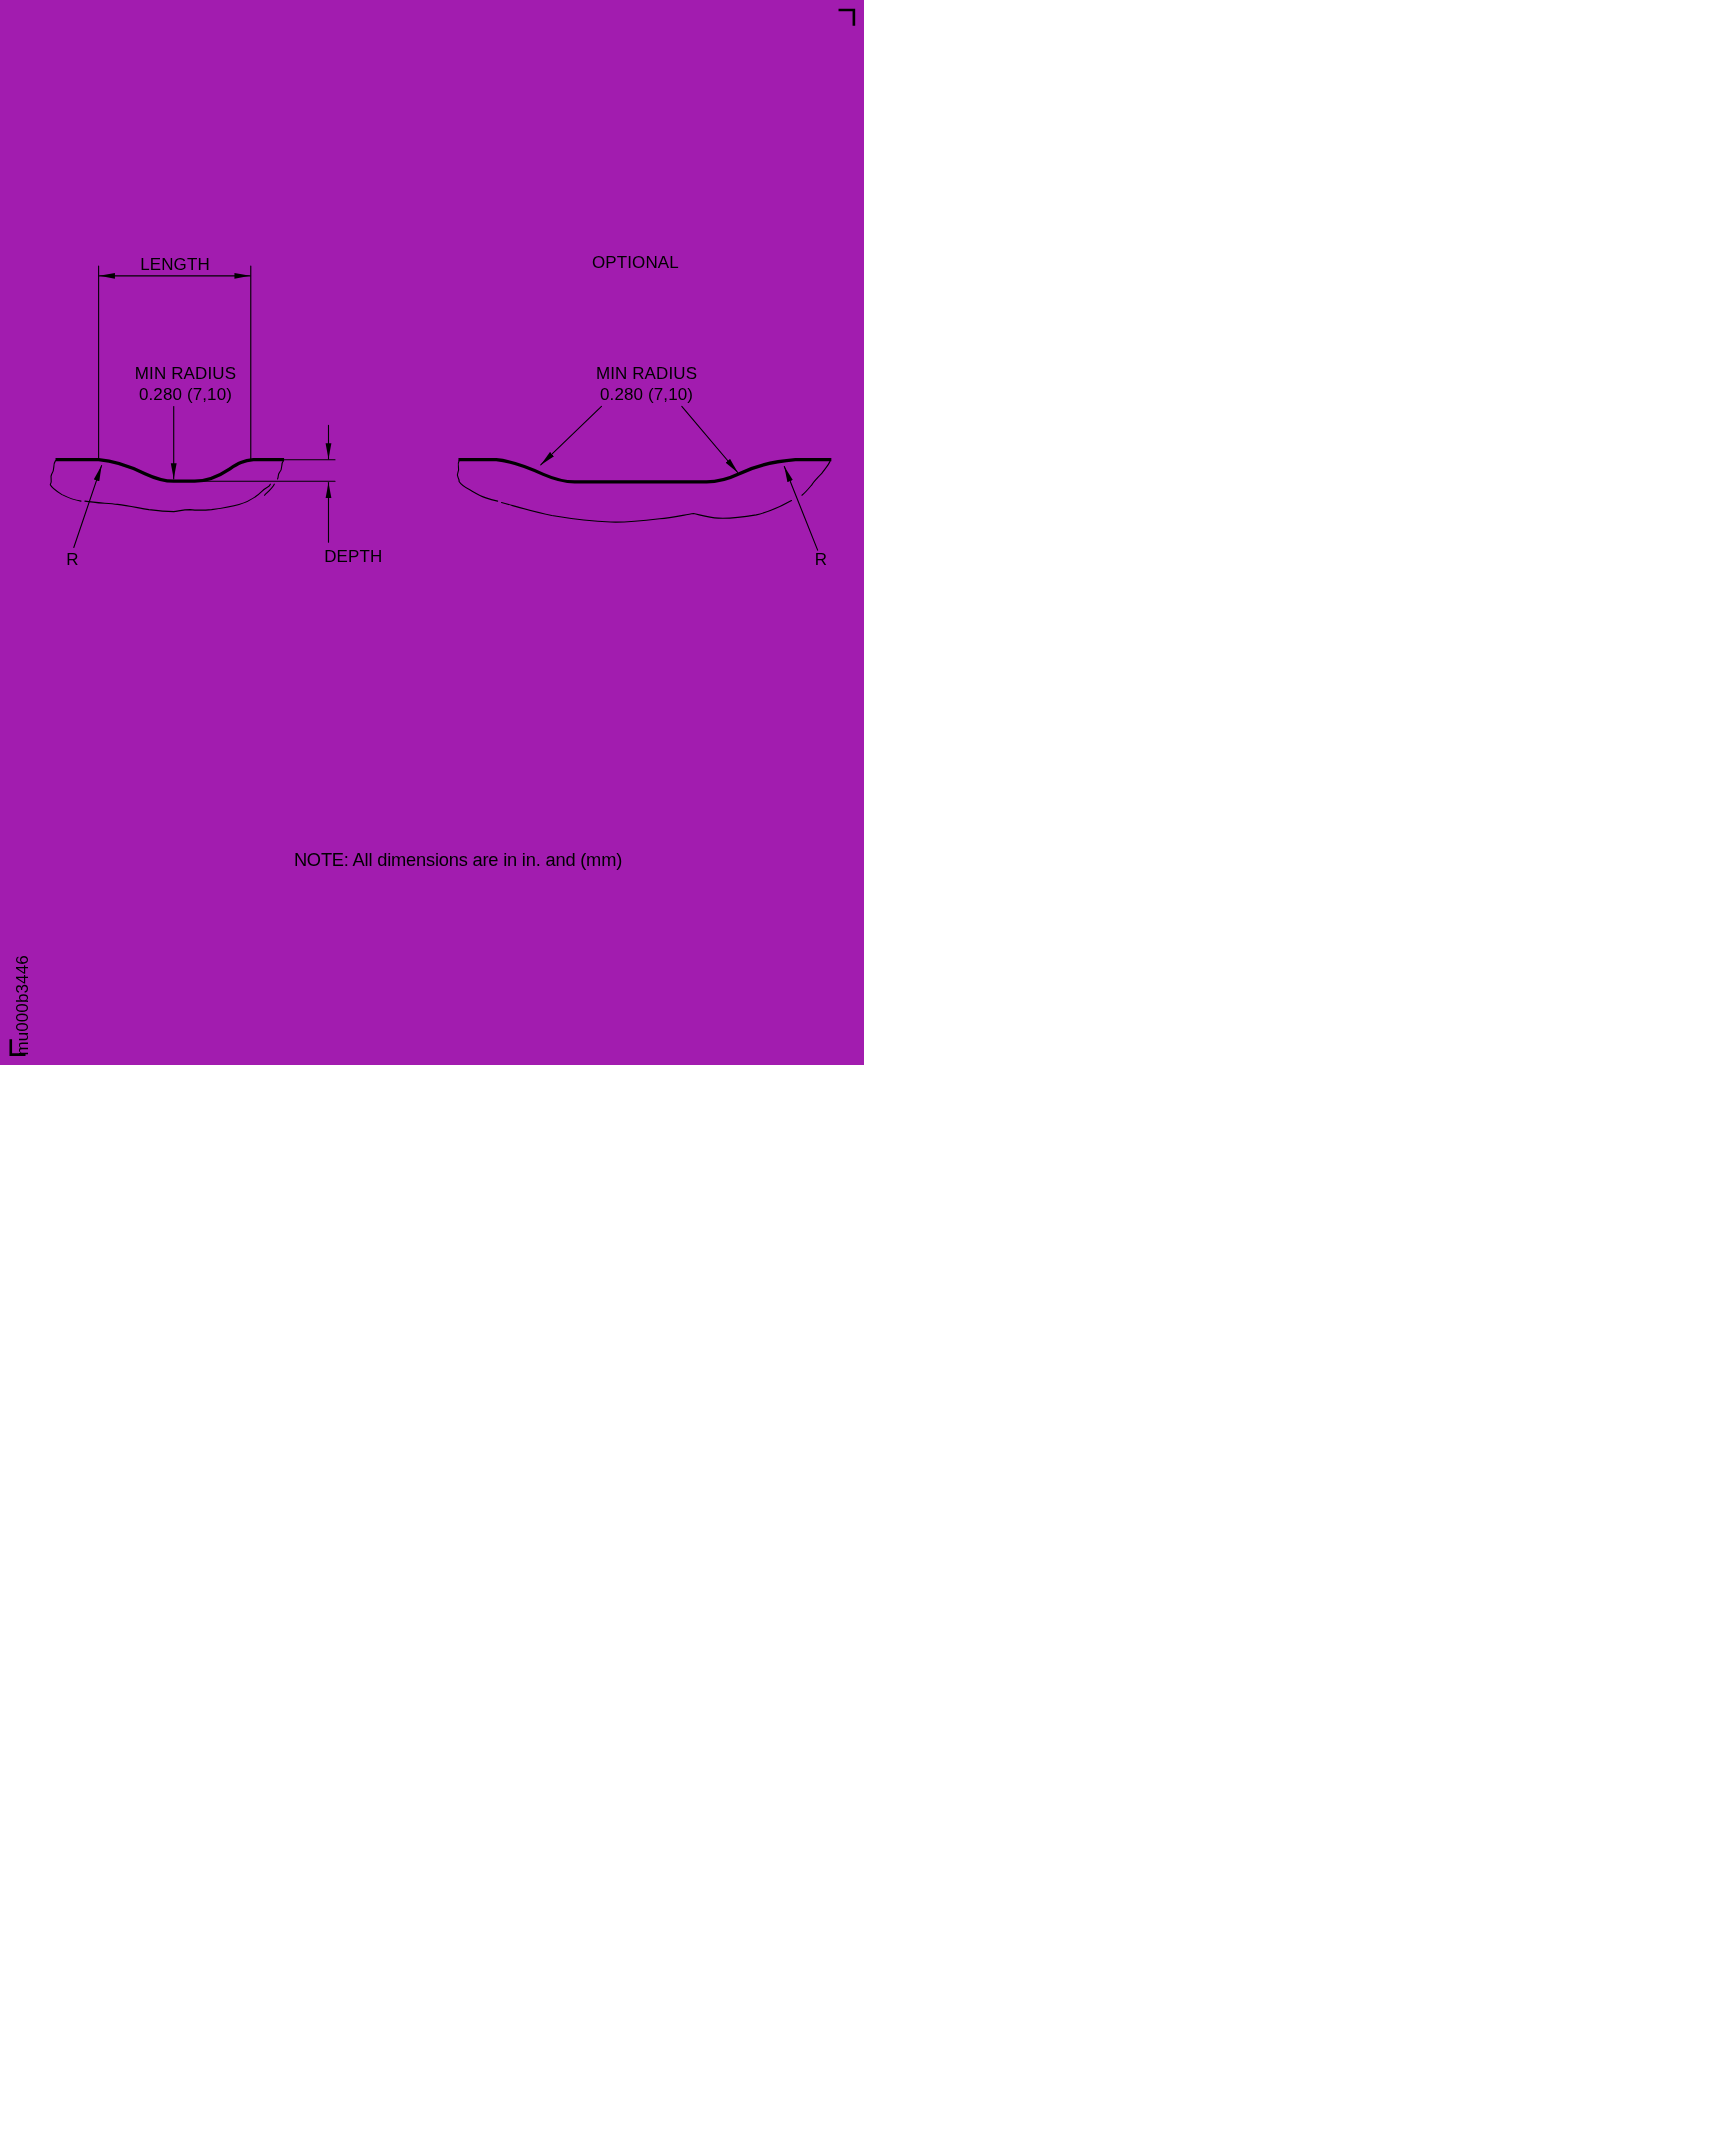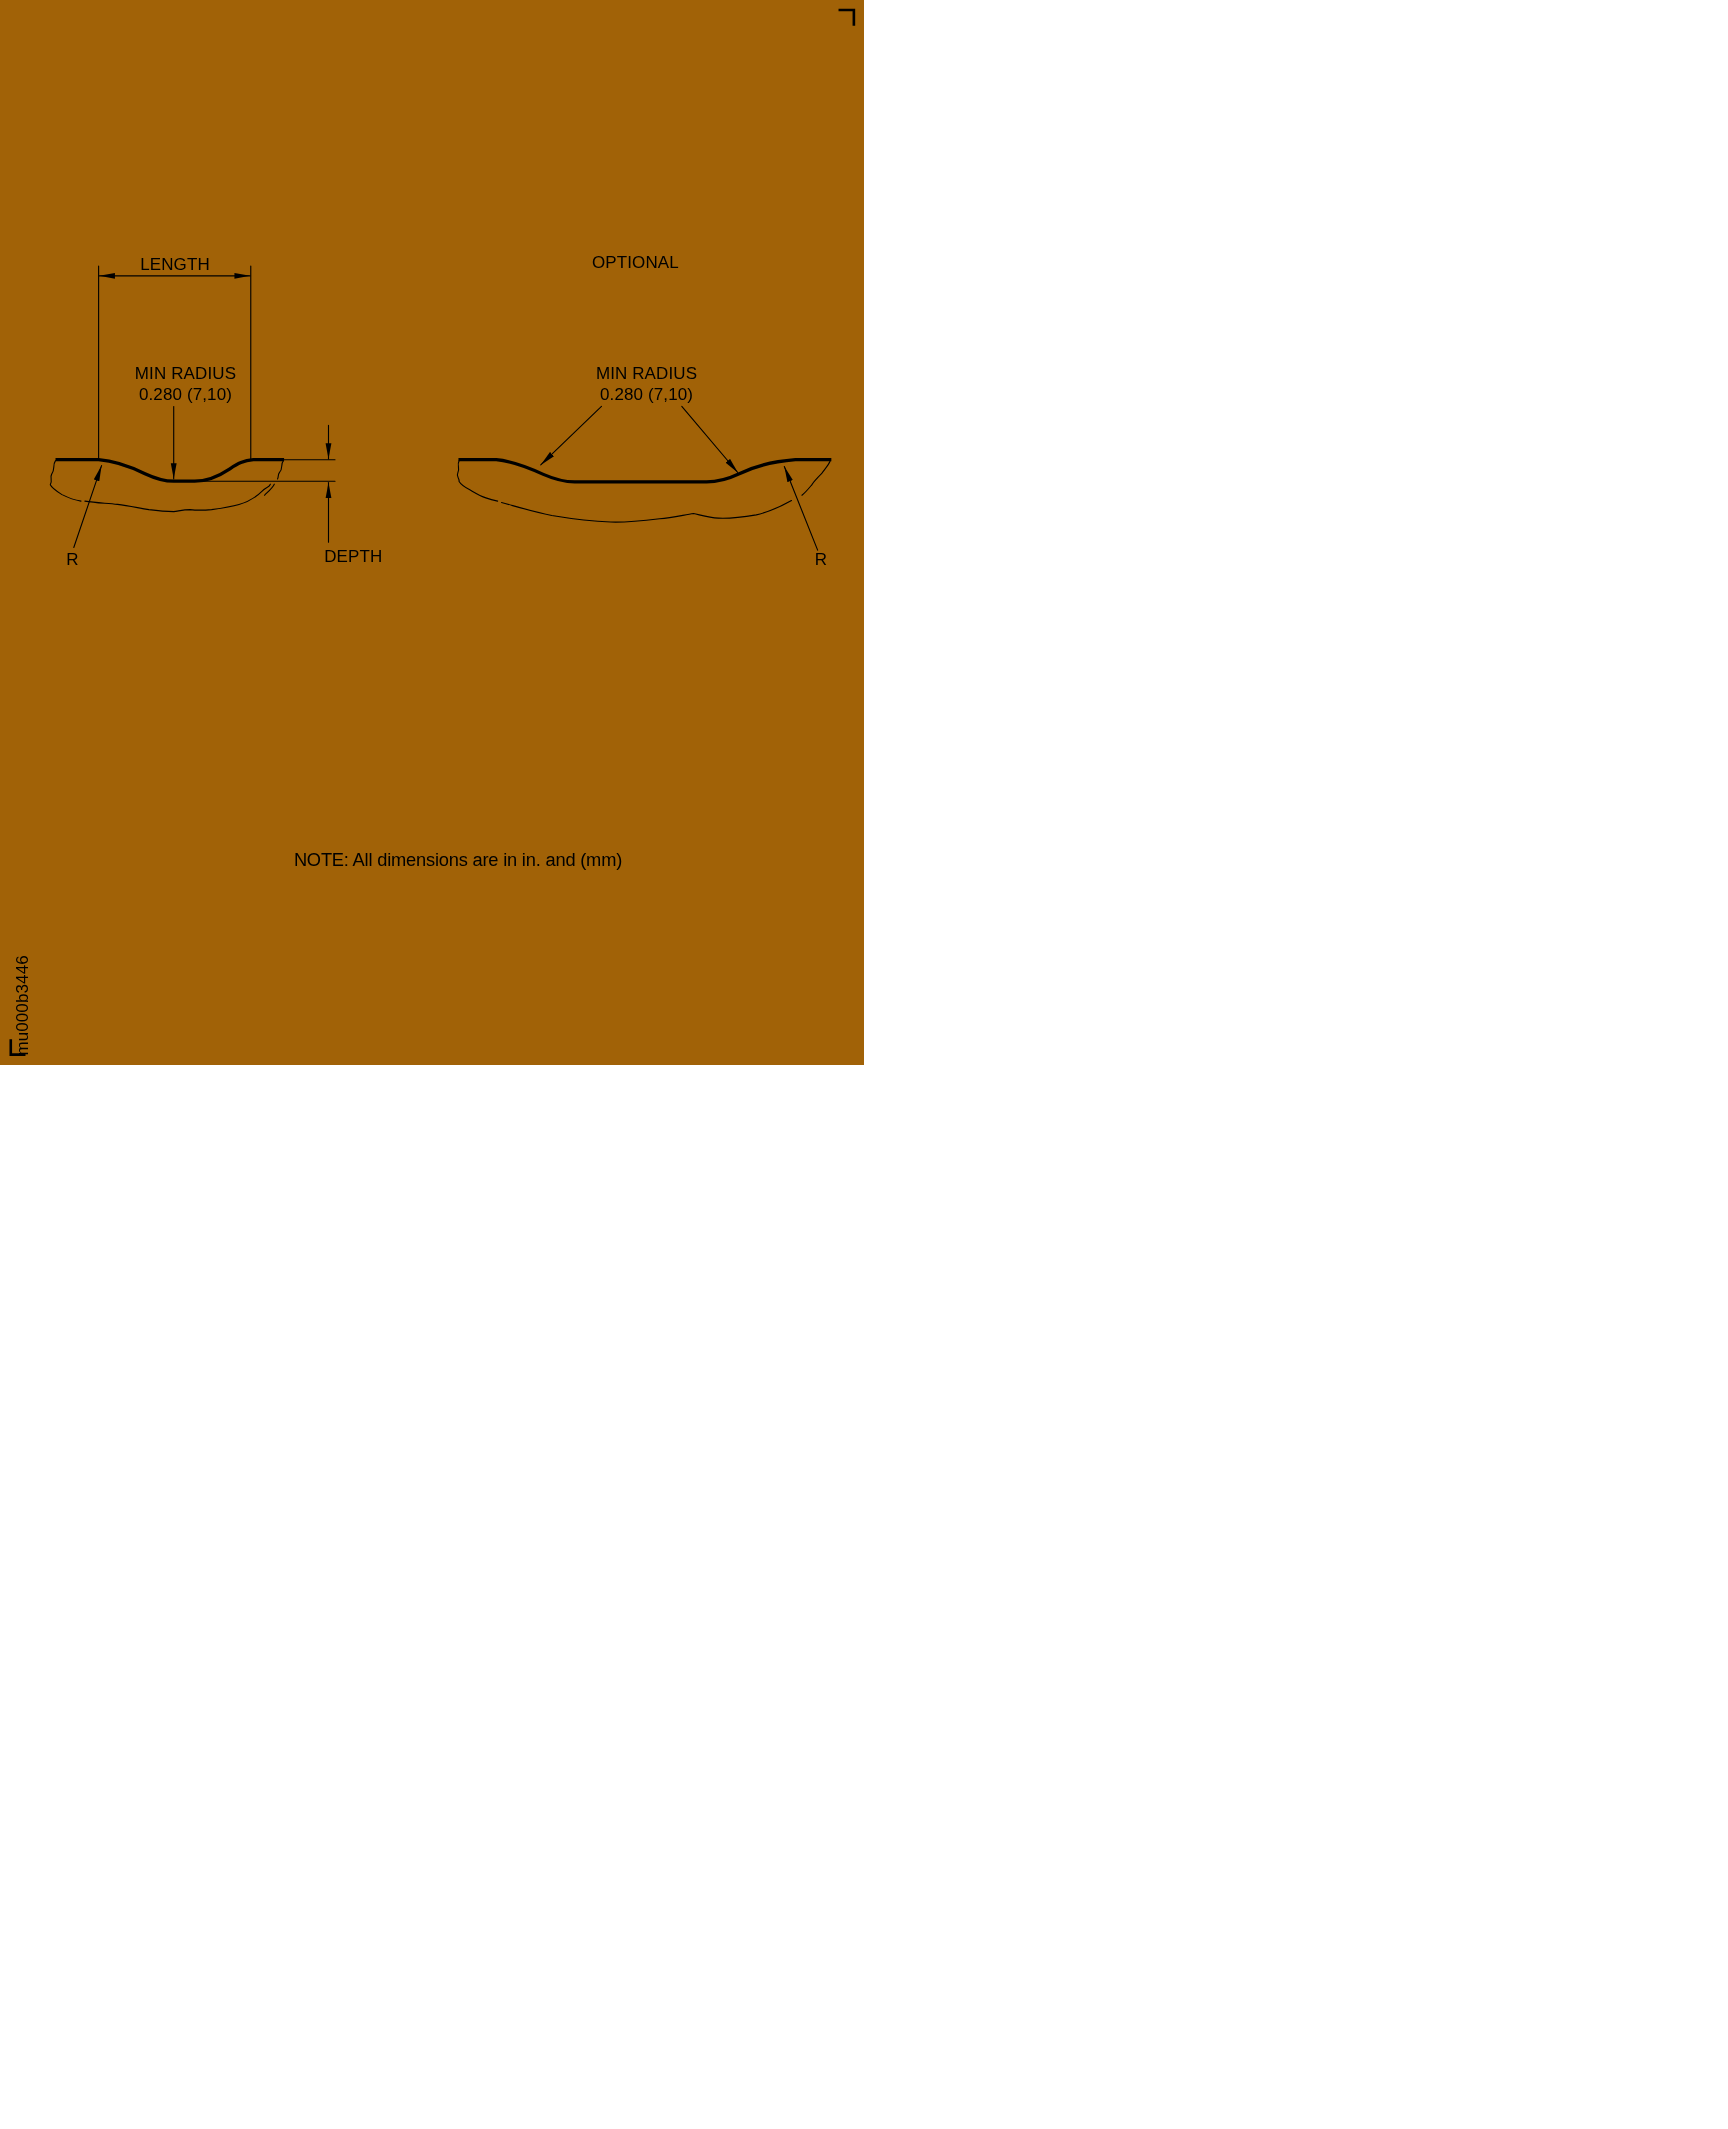--- a/index.html
+++ b/index.html
@@ -4,21 +4,21 @@
 <style>
   html, body {
     margin: 0;
     padding: 0;
     background: #ffffff;
   }
   .page {
     position: relative;
     width: 864px;
     height: 1065px;
-    background: #a16207;
+    background: #a21caf;
     overflow: hidden;
   }
   svg text {
     font-family: "Liberation Sans", sans-serif;
     fill: #000000;
     letter-spacing: 0.2px;
   }
   .fs26 { font-size: 26px; }
   .fs28 { font-size: 28px; letter-spacing: -0.3px; }
   .thick {

